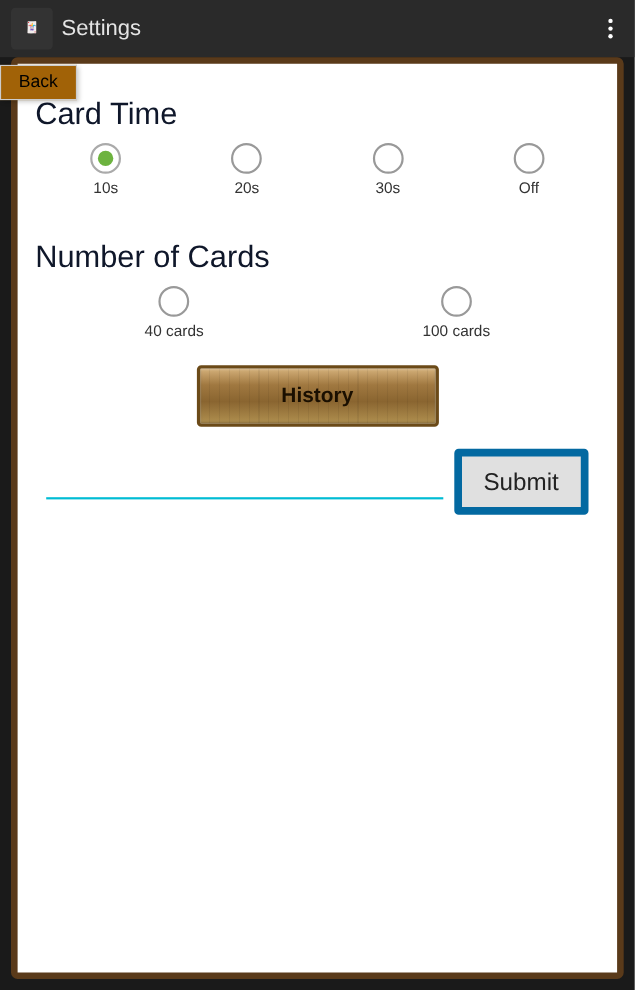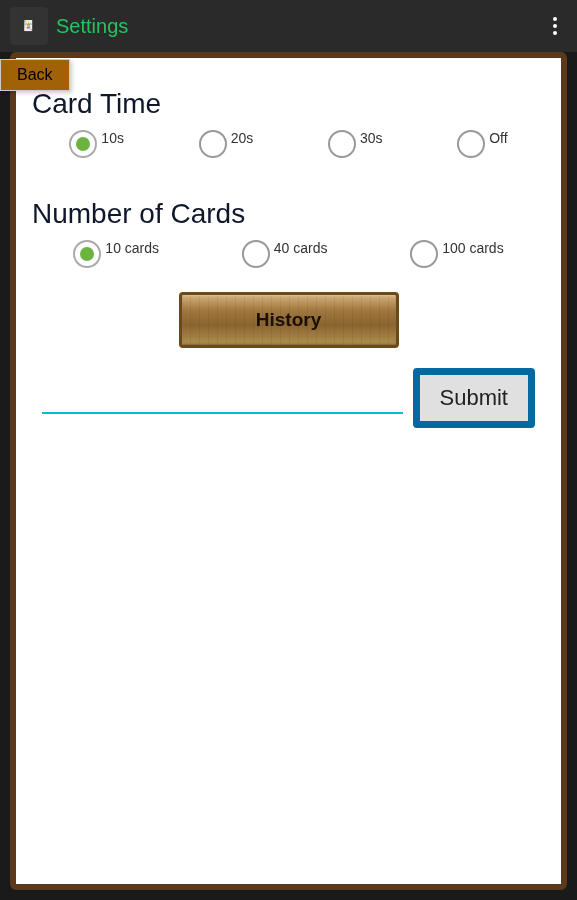--- a/index.html
+++ b/index.html
@@ -44,21 +44,21 @@
     }
 
     .logo-inner {
       font-size: 10px;
       color: #fff;
       text-align: center;
       line-height: 1.2;
     }
 
     .top-bar-title {
-      color: #22c55e;
+      color: #e5e5e5;
       font-size: 20px;
       font-weight: 400;
     }
 
     .top-bar-menu {
       color: #ffffff;
       font-size: 22px;
       letter-spacing: 2px;
       display: flex;
       flex-direction: column;
@@ -120,21 +120,22 @@
       display: flex;
       flex-direction: row;
       align-items: center;
       justify-content: space-around;
       width: 100%;
       margin-bottom: 6px;
     }
 
     .radio-item {
       display: flex;
-      flex-direction: row;
+      flex-direction: column;
+      align-items: center;
       gap: 4px;
     }
 
     .radio-circle {
       width: 28px;
       height: 28px;
       border-radius: 50%;
       border: 2px solid #999;
       display: flex;
       align-items: center;
@@ -256,26 +257,20 @@
     <div class="radio-item">
       <div class="radio-circle"></div>
       <span class="radio-label">Off</span>
     </div>
   </div>
 
   <div class="section-title">Number of Cards</div>
 
   <div class="radio-group">
     <div class="radio-item">
-      <div class="radio-circle selected">
-        <div class="radio-inner"></div>
-      </div>
-      <span class="radio-label">10 cards</span>
-    </div>
-    <div class="radio-item">
       <div class="radio-circle"></div>
       <span class="radio-label">40 cards</span>
     </div>
     <div class="radio-item">
       <div class="radio-circle"></div>
       <span class="radio-label">100 cards</span>
     </div>
   </div>
 
   <button class="history-btn">History</button>

